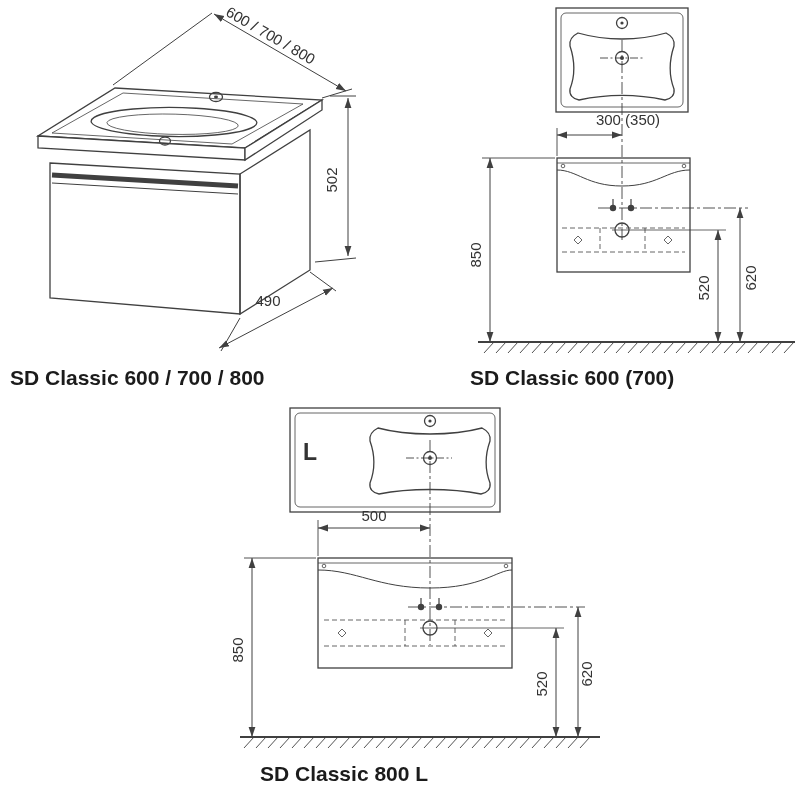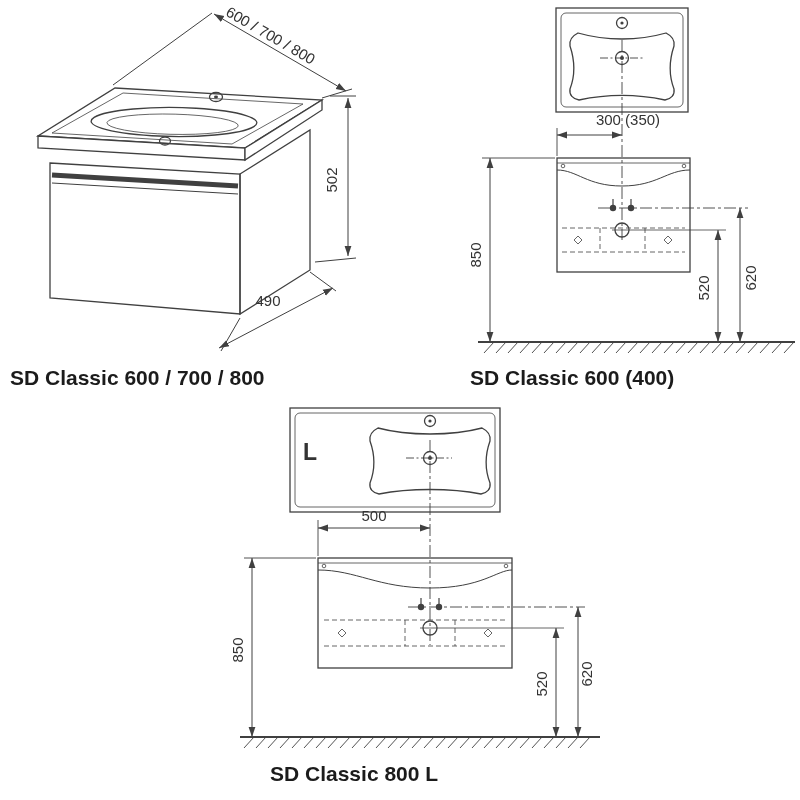--- a/index.html
+++ b/index.html
@@ -173,16 +173,16 @@
     <line x1="240" y1="737" x2="600" y2="737" stroke-width="2"></line>
     <path stroke-width="0.9" d="M244,748 L254,737 M256,748 L266,737 M268,748 L278,737 M280,748 L290,737 M292,748 L302,737 M304,748 L314,737 M316,748 L326,737 M328,748 L338,737 M340,748 L350,737 M352,748 L362,737 M364,748 L374,737 M376,748 L386,737 M388,748 L398,737 M400,748 L410,737 M412,748 L422,737 M424,748 L434,737 M436,748 L446,737 M448,748 L458,737 M460,748 L470,737 M472,748 L482,737 M484,748 L494,737 M496,748 L506,737 M508,748 L518,737 M520,748 L530,737 M532,748 L542,737 M544,748 L554,737 M556,748 L566,737 M568,748 L578,737 M580,748 L590,737"></path>
   </g>
   <text x="374" y="521" text-anchor="middle" font-size="15">500</text>
   <text x="243" y="650" transform="rotate(-90 243 650)" text-anchor="middle" font-size="15">850</text>
   <text x="592" y="674" transform="rotate(-90 592 674)" text-anchor="middle" font-size="15">620</text>
   <text x="547" y="684" transform="rotate(-90 547 684)" text-anchor="middle" font-size="15">520</text>
 </svg>
 
 <div class="caption" style="left:10px;top:366px;width:330px;">SD Classic 600 / 700 / 800</div>
-<div class="caption" style="left:470px;top:366px;width:330px;">SD Classic 600 (400)</div>
-<div class="caption" style="left:270px;top:762px;width:340px;">SD Classic 800 L</div>
+<div class="caption" style="left:470px;top:366px;width:330px;">SD Classic 600 (700)</div>
+<div class="caption" style="left:260px;top:762px;width:340px;">SD Classic 800 L</div>
 
 </div>
 
 </body></html>

